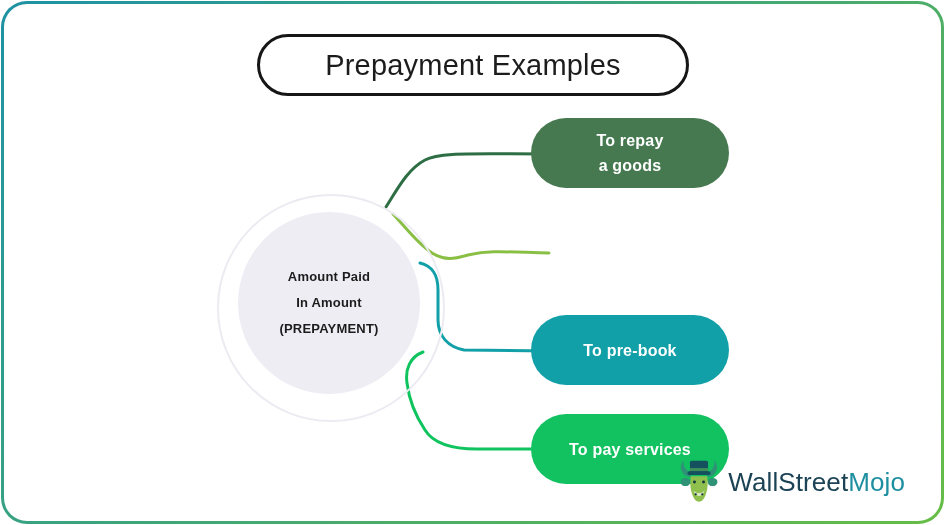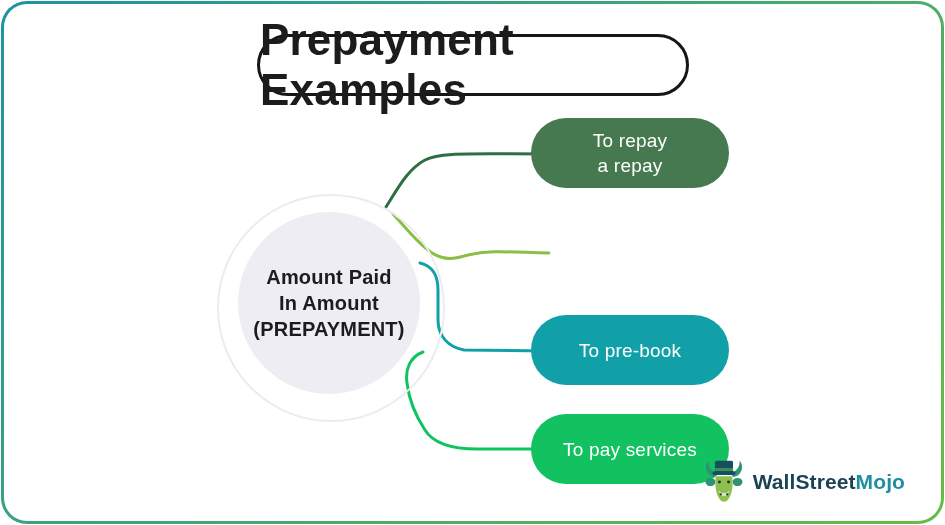--- a/index.html
+++ b/index.html
@@ -21,70 +21,70 @@
 
   
   .title-pill {
     position: absolute; left: 253px; top: 30px; width: 432px; height: 62px;
     border: 3px solid var(--title-border);
     border-radius: 32px;
     background: #fff;
     display: flex; align-items: center; justify-content: center;
   }
   .title-pill span {
-    font-size: 44px; font-weight: 700; color: var(--ink); letter-spacing: 0.2px;
+    font-size: 29px; font-weight: 400; color: var(--ink); letter-spacing: 0.2px;
   }
 
   
   .ring {
     position: absolute; left: 213px; top: 190px; width: 228px; height: 228px;
     border-radius: 50%;
     border: 2.5px solid var(--ring);
     background: transparent;
   }
   .circle {
     position: absolute; left: 234px; top: 208px; width: 182px; height: 182px;
     border-radius: 50%;
     background: var(--circle-fill);
     display: flex; flex-direction: column; align-items: center; justify-content: center;
     text-align: center;
   }
   .circle span {
-    display: block; font-size: 20px; font-weight: 800; color: var(--ink); line-height: 26px;
+    display: block; font-size: 13px; font-weight: 800; color: var(--ink); line-height: 26px;
     letter-spacing: 0.2px;
   }
 
   
   svg.connectors { position: absolute; left: 0; top: 0; width: 939px; height: 519px; }
   svg.connectors path { fill: none; stroke-width: 3; stroke-linecap: round; }
   .l1 { stroke: var(--line-1); }
   .l2 { stroke: var(--line-2); }
   .l3 { stroke: var(--line-3); }
   .l4 { stroke: var(--line-4); }
 
   
   .pill {
     position: absolute; left: 527px; width: 198px; height: 70px;
     border-radius: 35px;
     display: flex; flex-direction: column; align-items: center; justify-content: center;
     text-align: center;
   }
-  .pill span { color: #ffffff; font-size: 19px; font-weight: 400; line-height: 25px; letter-spacing: 0.2px; }
+  .pill span { color: #ffffff; font-size: 16px; font-weight: 700; line-height: 25px; letter-spacing: 0.2px; }
   .pill1 { top: 114px; background: var(--pill-1); }
   .pill2 { top: 213px; background: var(--pill-2); }
   .pill3 { top: 311px; background: var(--pill-3); }
   .pill4 { top: 410px; background: var(--pill-4); }
 
   
   .logo {
     position: absolute; right: 36px; bottom: 16px;
     display: flex; align-items: center; gap: 7px;
   }
   .logo svg { width: 44px; height: 46px; }
-  .logo .brand { font-size: 21px; font-weight: 700; letter-spacing: 0.1px; }
+  .logo .brand { font-size: 26px; font-weight: 400; letter-spacing: 0.1px; }
   .logo .b1 { color: var(--logo-dark); }
   .logo .b2 { color: var(--logo-accent); }
 </style>
 </head>
 <body>
 
 <div class="stage">
   <div class="card-border">
     <div class="card">
 
@@ -101,21 +101,21 @@
 
       <div class="ring"></div>
       <div class="circle">
         <span>Amount Paid</span>
         <span>In Amount</span>
         <span>(PREPAYMENT)</span>
       </div>
 
       <div class="pill pill1">
         <span>To repay</span>
-        <span>a repay</span>
+        <span>a goods</span>
       </div>
       <div class="pill pill3">
         <span>To pre-book</span>
       </div>
       <div class="pill pill4">
         <span>To pay services</span>
       </div>
 
       <div class="logo">
         <svg viewBox="0 0 52 56" aria-hidden="true">

